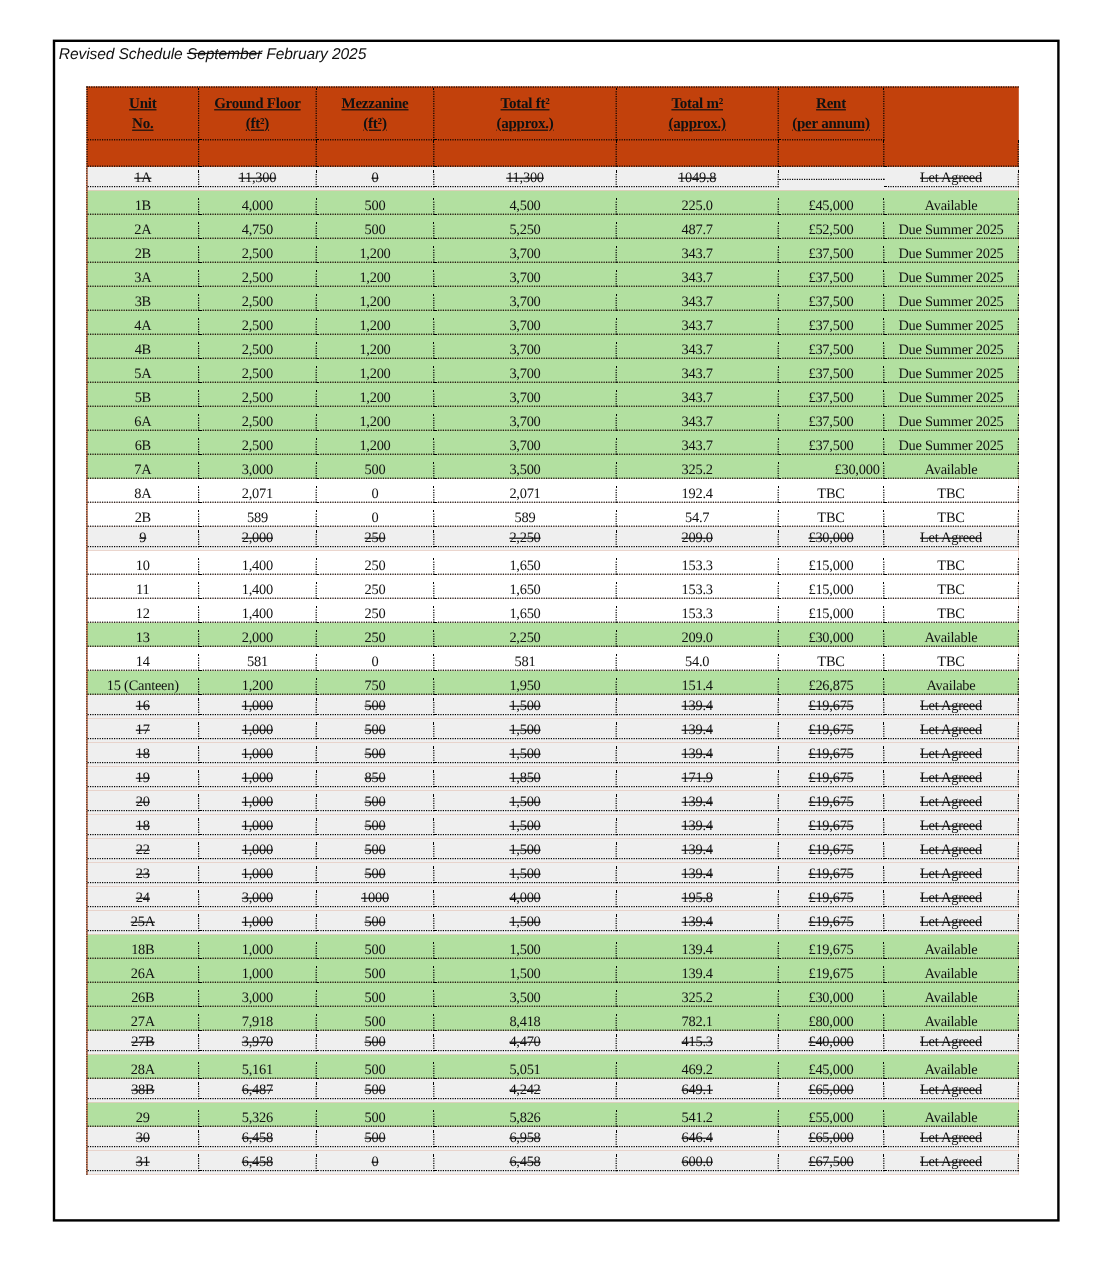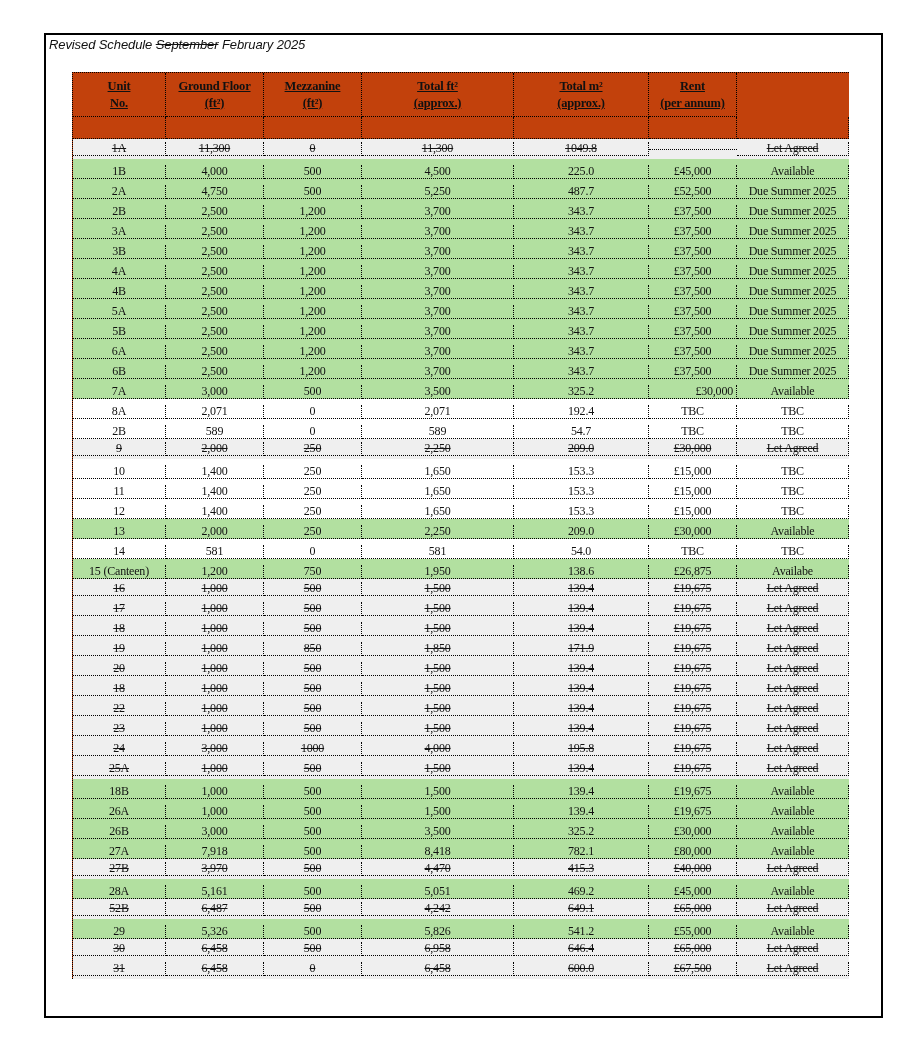--- a/index.html
+++ b/index.html
@@ -580,21 +580,21 @@
     <div class="td c1">
           <span>1,200</span>
         </div>
     <div class="td c2">
           <span>750</span>
         </div>
     <div class="td c3">
           <span>1,950</span>
         </div>
     <div class="td c4">
-          <span>138.6</span>
+          <span>151.4</span>
         </div>
     <div class="td c5">
           <span>£26,875</span>
         </div>
     <div class="td c6">
           <span>Availabe</span>
         </div>
   </div>
       <div class="tr datarow grey">
     <div class="td c0">
@@ -959,21 +959,21 @@
         </div>
     <div class="td c5">
           <span>£45,000</span>
         </div>
     <div class="td c6">
           <span>Available</span>
         </div>
   </div>
       <div class="tr datarow grey">
     <div class="td c0">
-          <span>52B</span>
+          <span>38B</span>
         </div>
     <div class="td c1">
           <span>6,487</span>
         </div>
     <div class="td c2">
           <span>500</span>
         </div>
     <div class="td c3">
           <span>4,242</span>
         </div>

